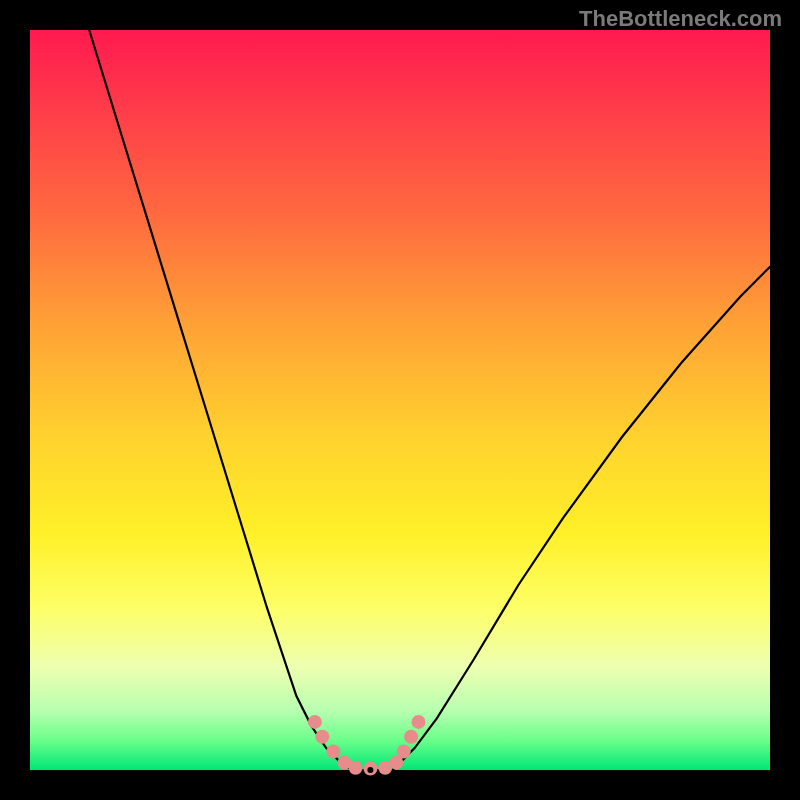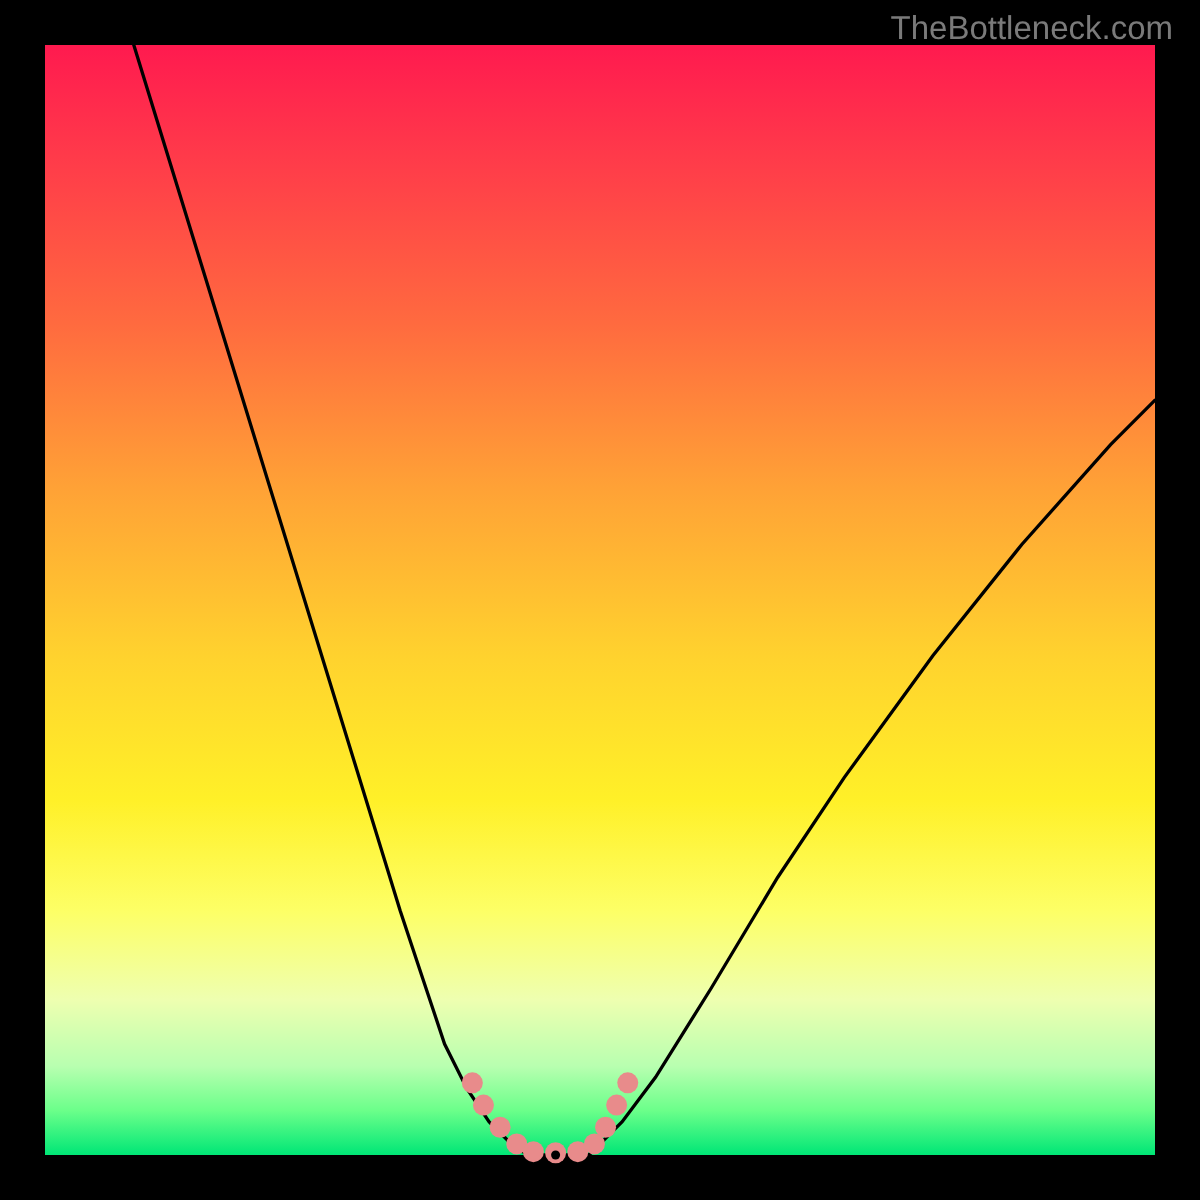--- a/index.html
+++ b/index.html
@@ -10,21 +10,21 @@
     background: #000;
     position: relative;
     font-family: Arial, sans-serif;
   }
   .watermark {
     position: absolute;
     top: 6px;
     right: 18px;
     color: #7a7a7a;
     font-size: 22px;
-    font-weight: 400;
+    font-weight: 700;
     z-index: 10;
   }
   .plot-area {
     position: absolute;
     left: 30px;
     top: 30px;
     width: 740px;
     height: 740px;
   }
   .gradient-bg {

